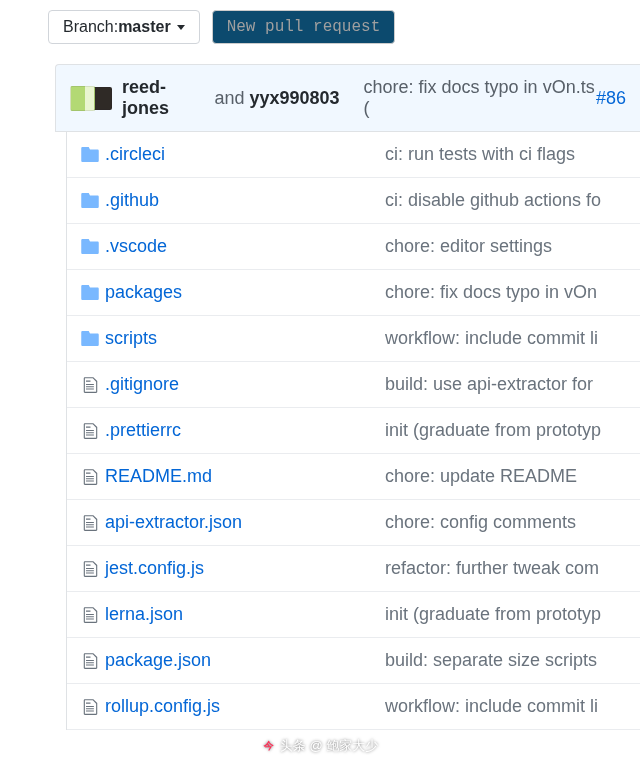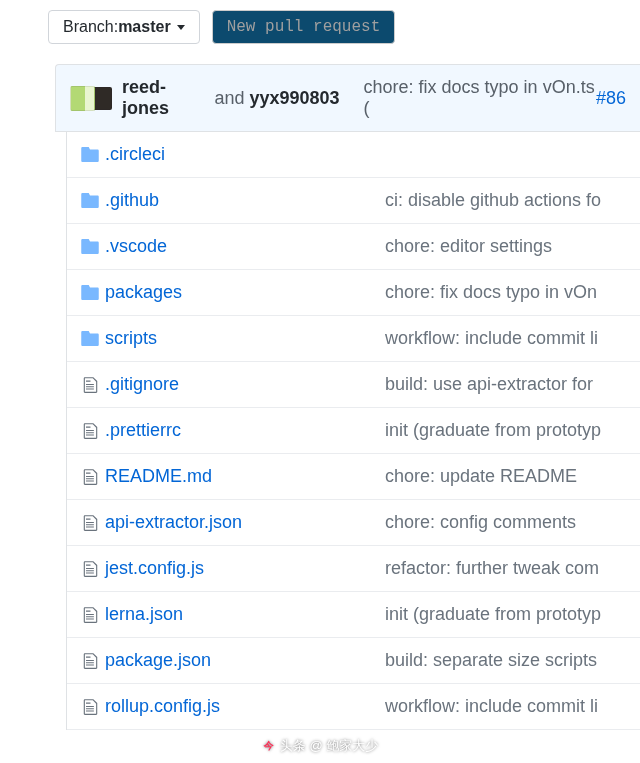--- a/index.html
+++ b/index.html
@@ -126,20 +126,21 @@
   </div>
 
   <div class="file-list">
       <div class="row">
         <div class="icon-cell">
           <svg width="18" height="15" viewBox="0 0 14 12">
             <path fill="#79b8ff" d="M13 2H7L6 0H1C.45 0 0 .45 0 1v10c0 .55.45 1 1 1h12c.55 0 1-.45 1-1V3c0-.55-.45-1-1-1z"></path>
           </svg>
         </div>
         <div class="name-cell"><a href="#">.circleci</a></div>
+        <div class="msg-cell">ci: run tests with ci flags</div>
       </div>
       <div class="row">
         <div class="icon-cell">
           <svg width="18" height="15" viewBox="0 0 14 12">
             <path fill="#79b8ff" d="M13 2H7L6 0H1C.45 0 0 .45 0 1v10c0 .55.45 1 1 1h12c.55 0 1-.45 1-1V3c0-.55-.45-1-1-1z"></path>
           </svg>
         </div>
         <div class="name-cell"><a href="#">.github</a></div>
         <div class="msg-cell">ci: disable github actions fo</div>
       </div>

